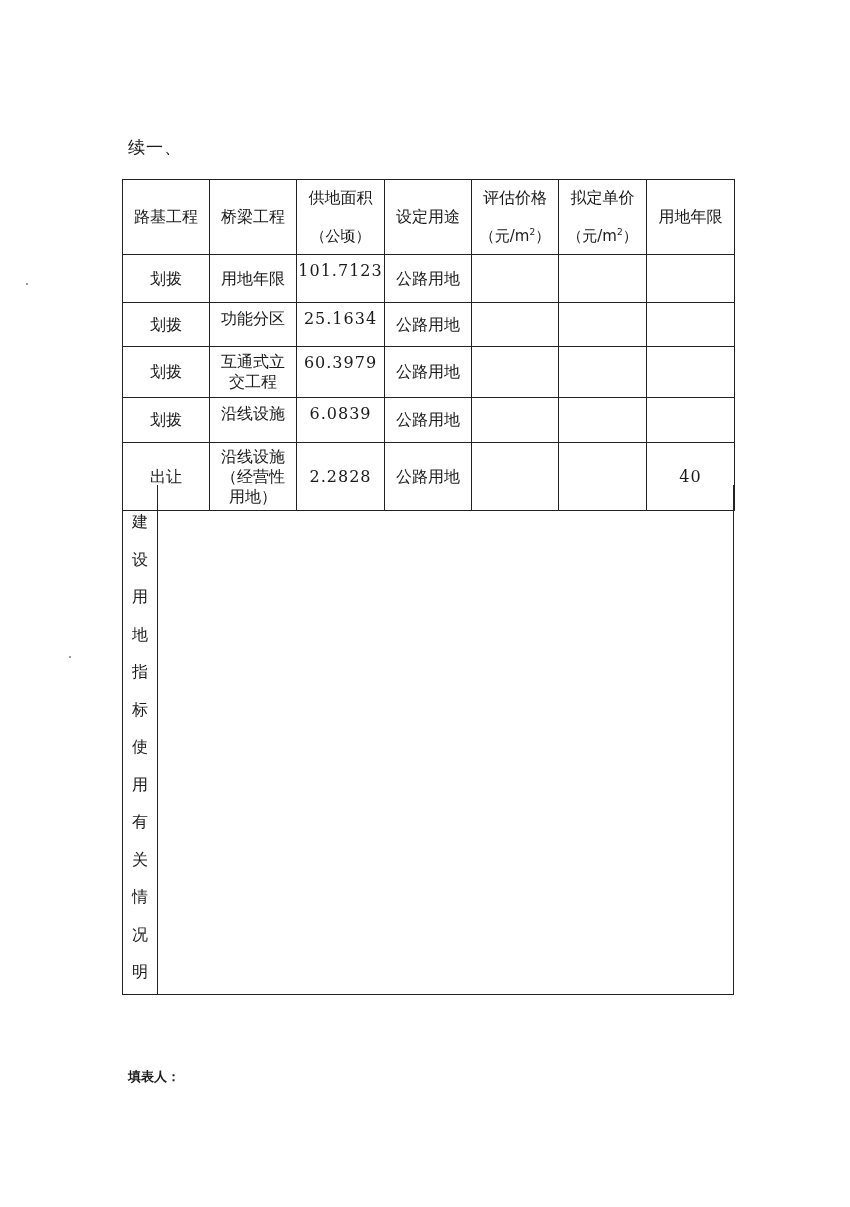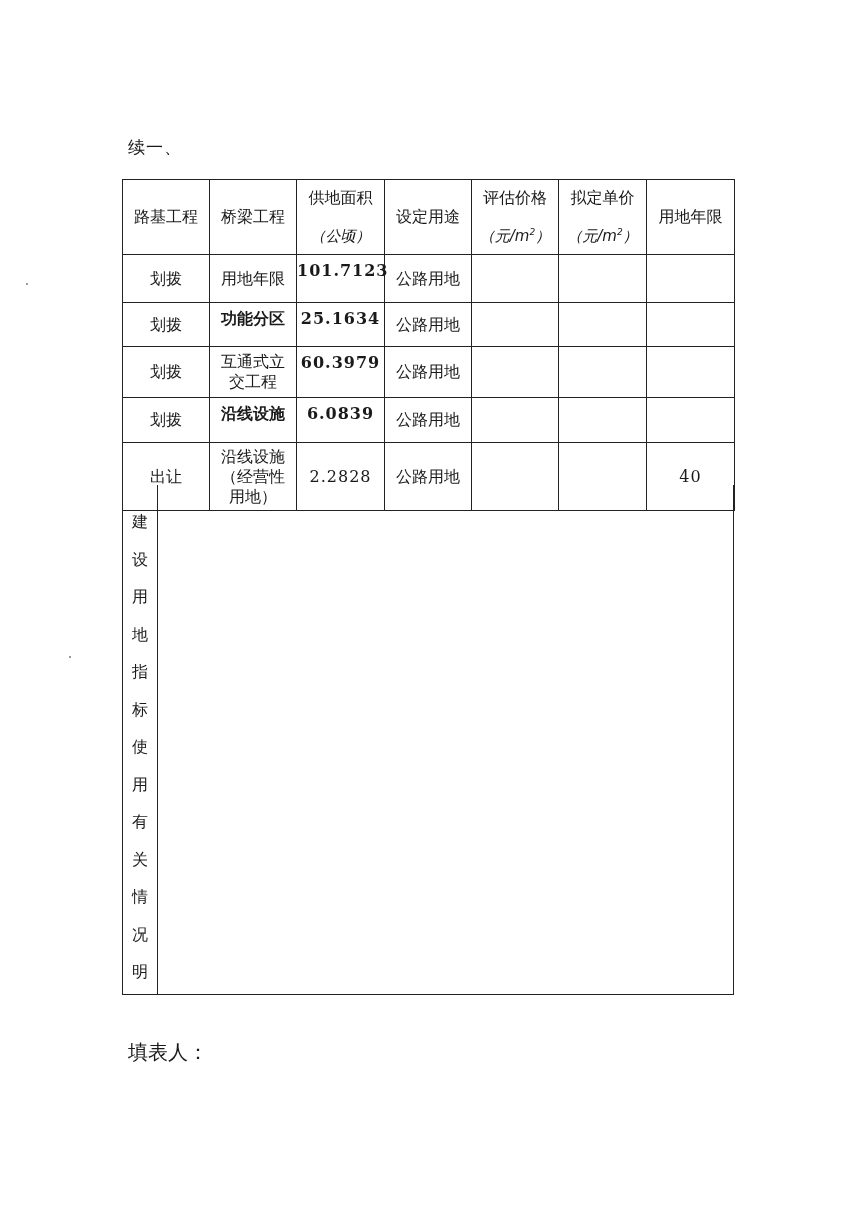--- a/index.html
+++ b/index.html
@@ -16,45 +16,45 @@
     position: absolute; left: 122px; top: 179px;
     width: 612px; border-collapse: collapse; table-layout: fixed;
   }
   table.main td {
     border: 1.6px solid #222;
     text-align: center; vertical-align: middle;
     font-size: 16px; padding: 0; line-height: 1.25;
   }
   .hdr td { height: 74px; }
   .hdr .two { display: flex; flex-direction: column; justify-content: space-between; height: 58px; align-items: center; }
-  .hdr .unit { font-size: 15px; font-style: italic; }
+  .hdr .unit { font-size: 15px; }
   .num { font-family: "DejaVu Serif", "Liberation Serif", serif; font-size: 15px; letter-spacing: 1px; }
   .r1 td { height: 41px; }
   .r2 td { height: 37px; }
   .r3 td { height: 44px; }
   .r4 td { height: 38px; }
   .r5 td { height: 67px; }
-  .top-align { vertical-align: top !important; padding-top: 6px !important; font-weight: bold; }
+  .top-align { vertical-align: top !important; padding-top: 6px !important; }
   .multi { font-size: 16px; line-height: 20px; }
   sup { font-size: 9px; vertical-align: 6px; }
 
   .desc {
     position: absolute; left: 122px; top: 485px;
     width: 612px; height: 510px; box-sizing: border-box;
     border: 1.6px solid #222; border-top: none;
   }
   .desc .label-col {
     position: absolute; left: 0; top: 0; width: 35px; height: 100%;
     border-right: 1.6px solid #222; box-sizing: border-box;
   }
   .desc .label-col span {
     position: absolute; left: 0; width: 34px; text-align: center; font-size: 16px;
   }
   .filler {
-    position: absolute; left: 128px; top: 1039px; font-size: 20px;
+    position: absolute; left: 128px; top: 1068px; font-size: 13px; font-weight: bold;
   }
   .speck { position: absolute; width: 2px; height: 2px; background: #999; }
 </style>
 </head>
 <body>
 
 <div class="continued">续一、</div>
 
 <table class="main">
   <colgroup>

